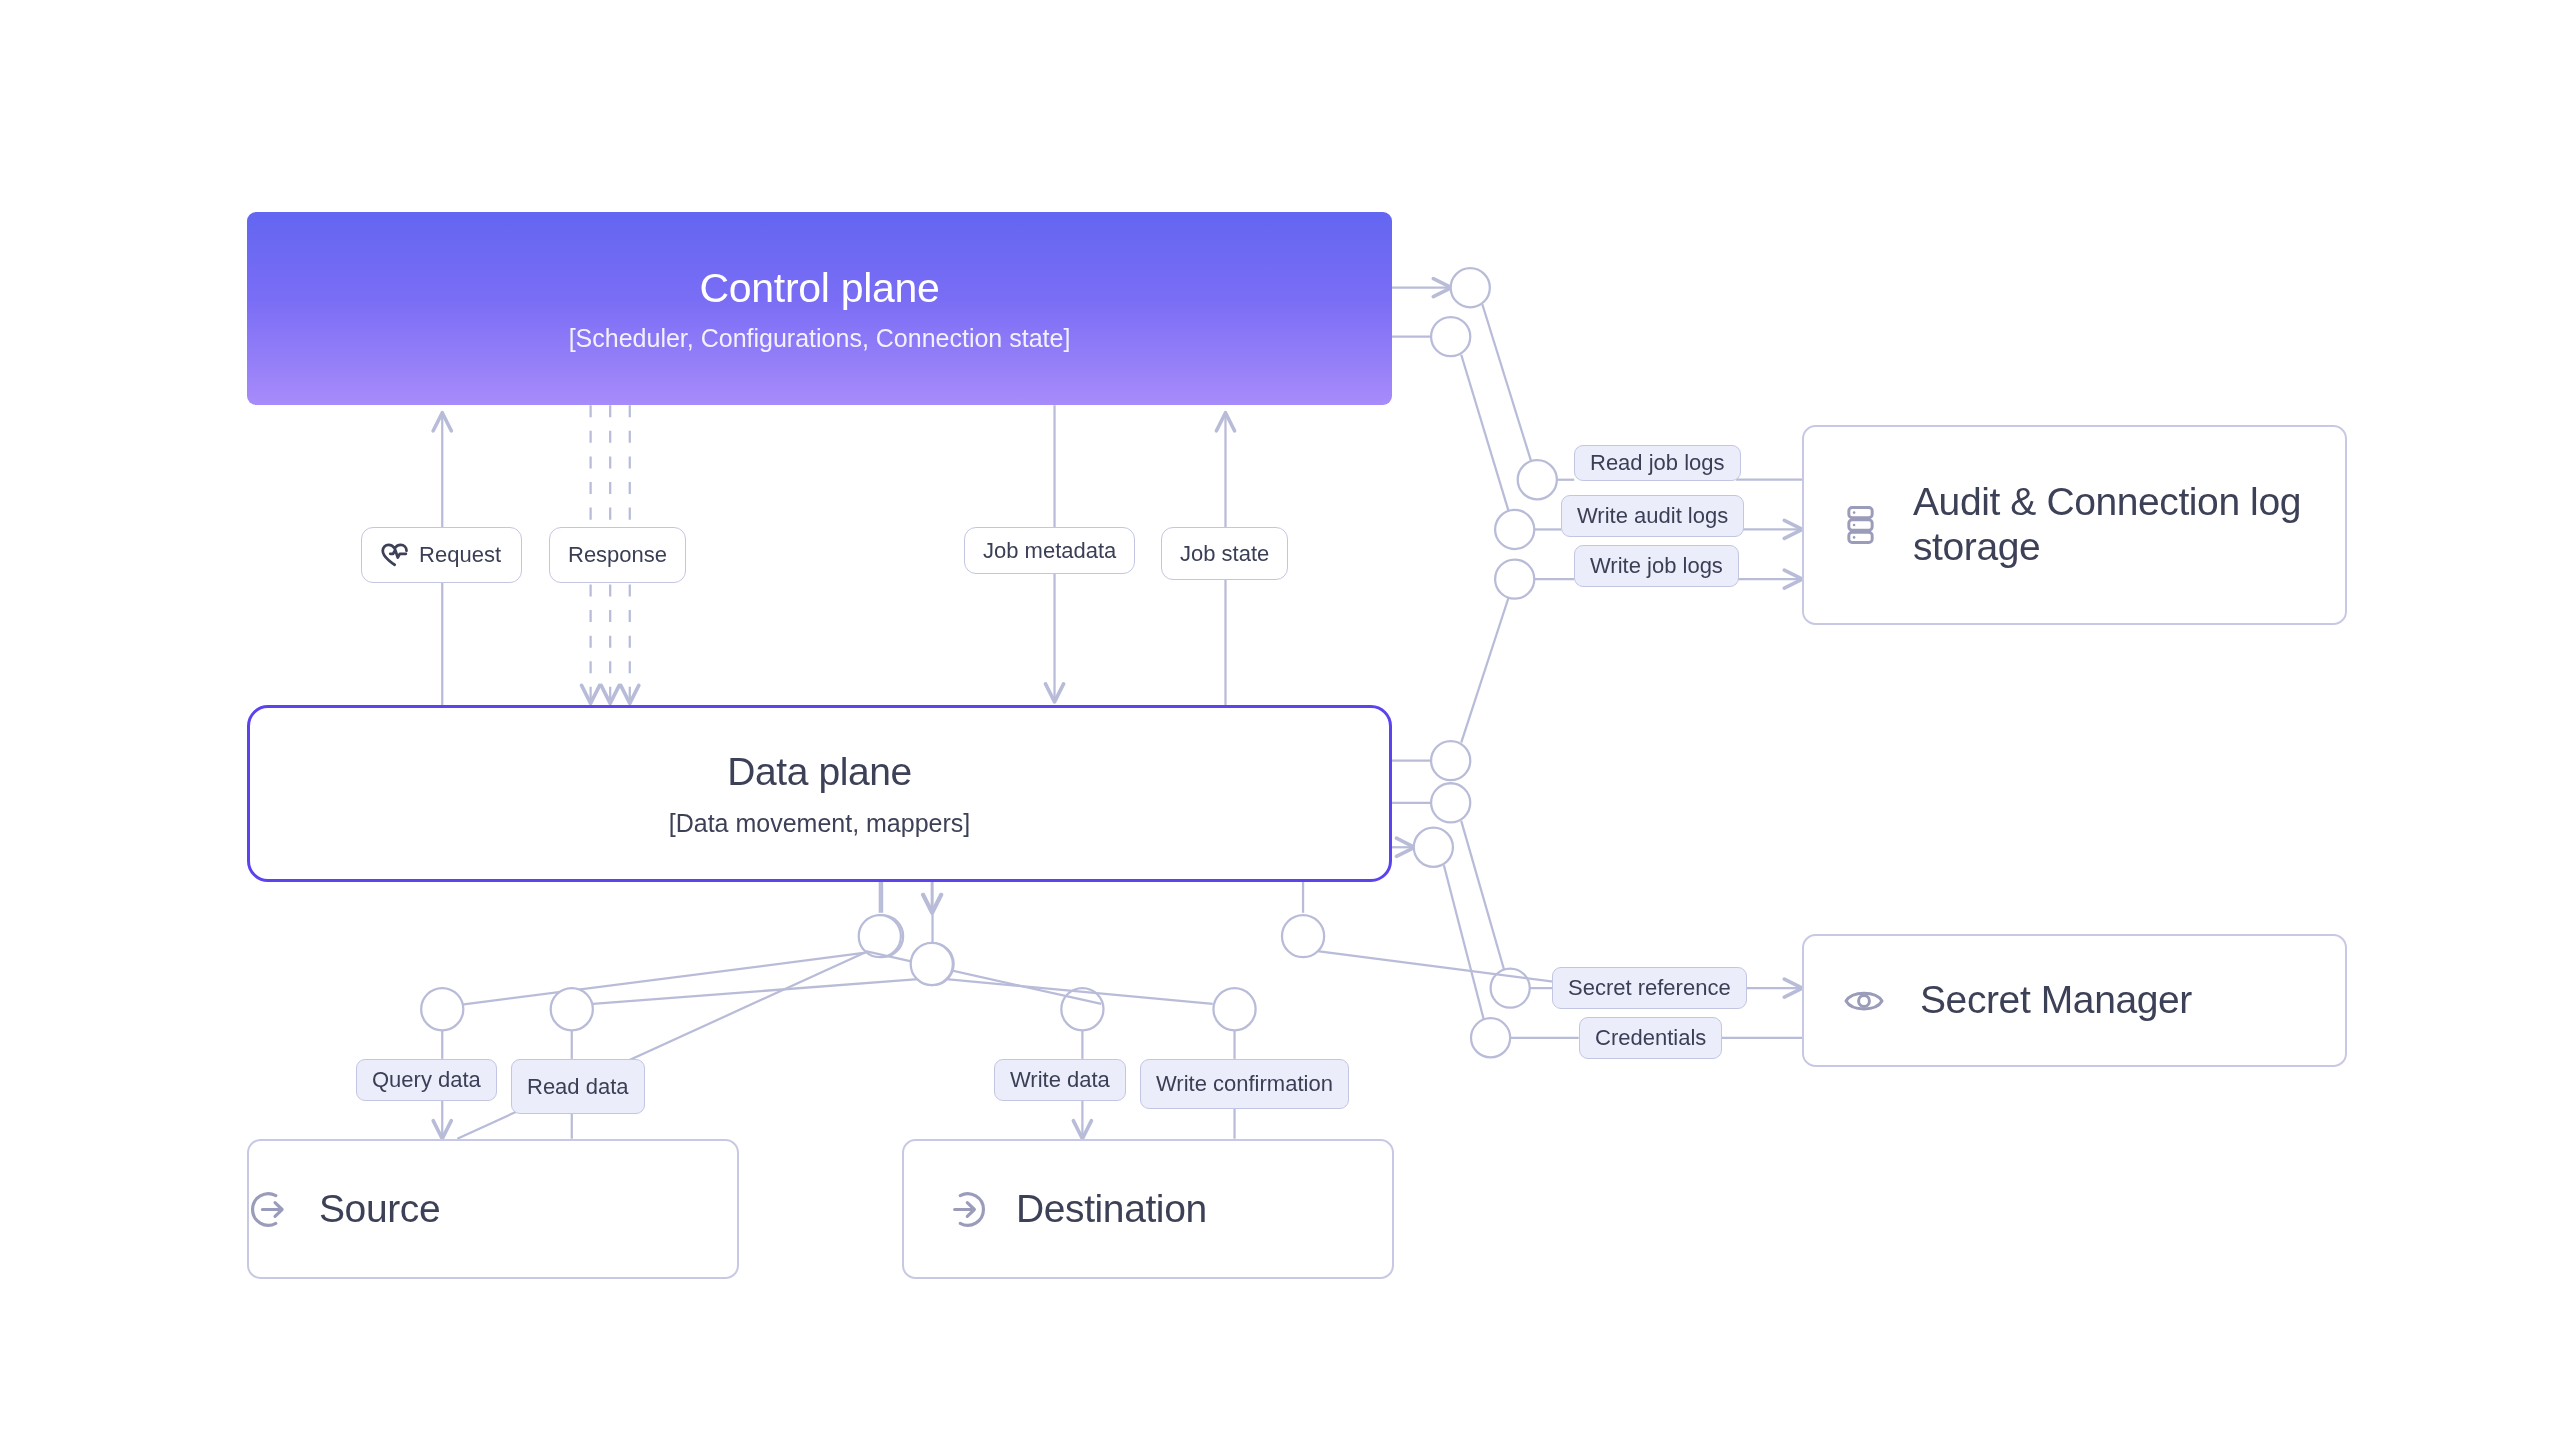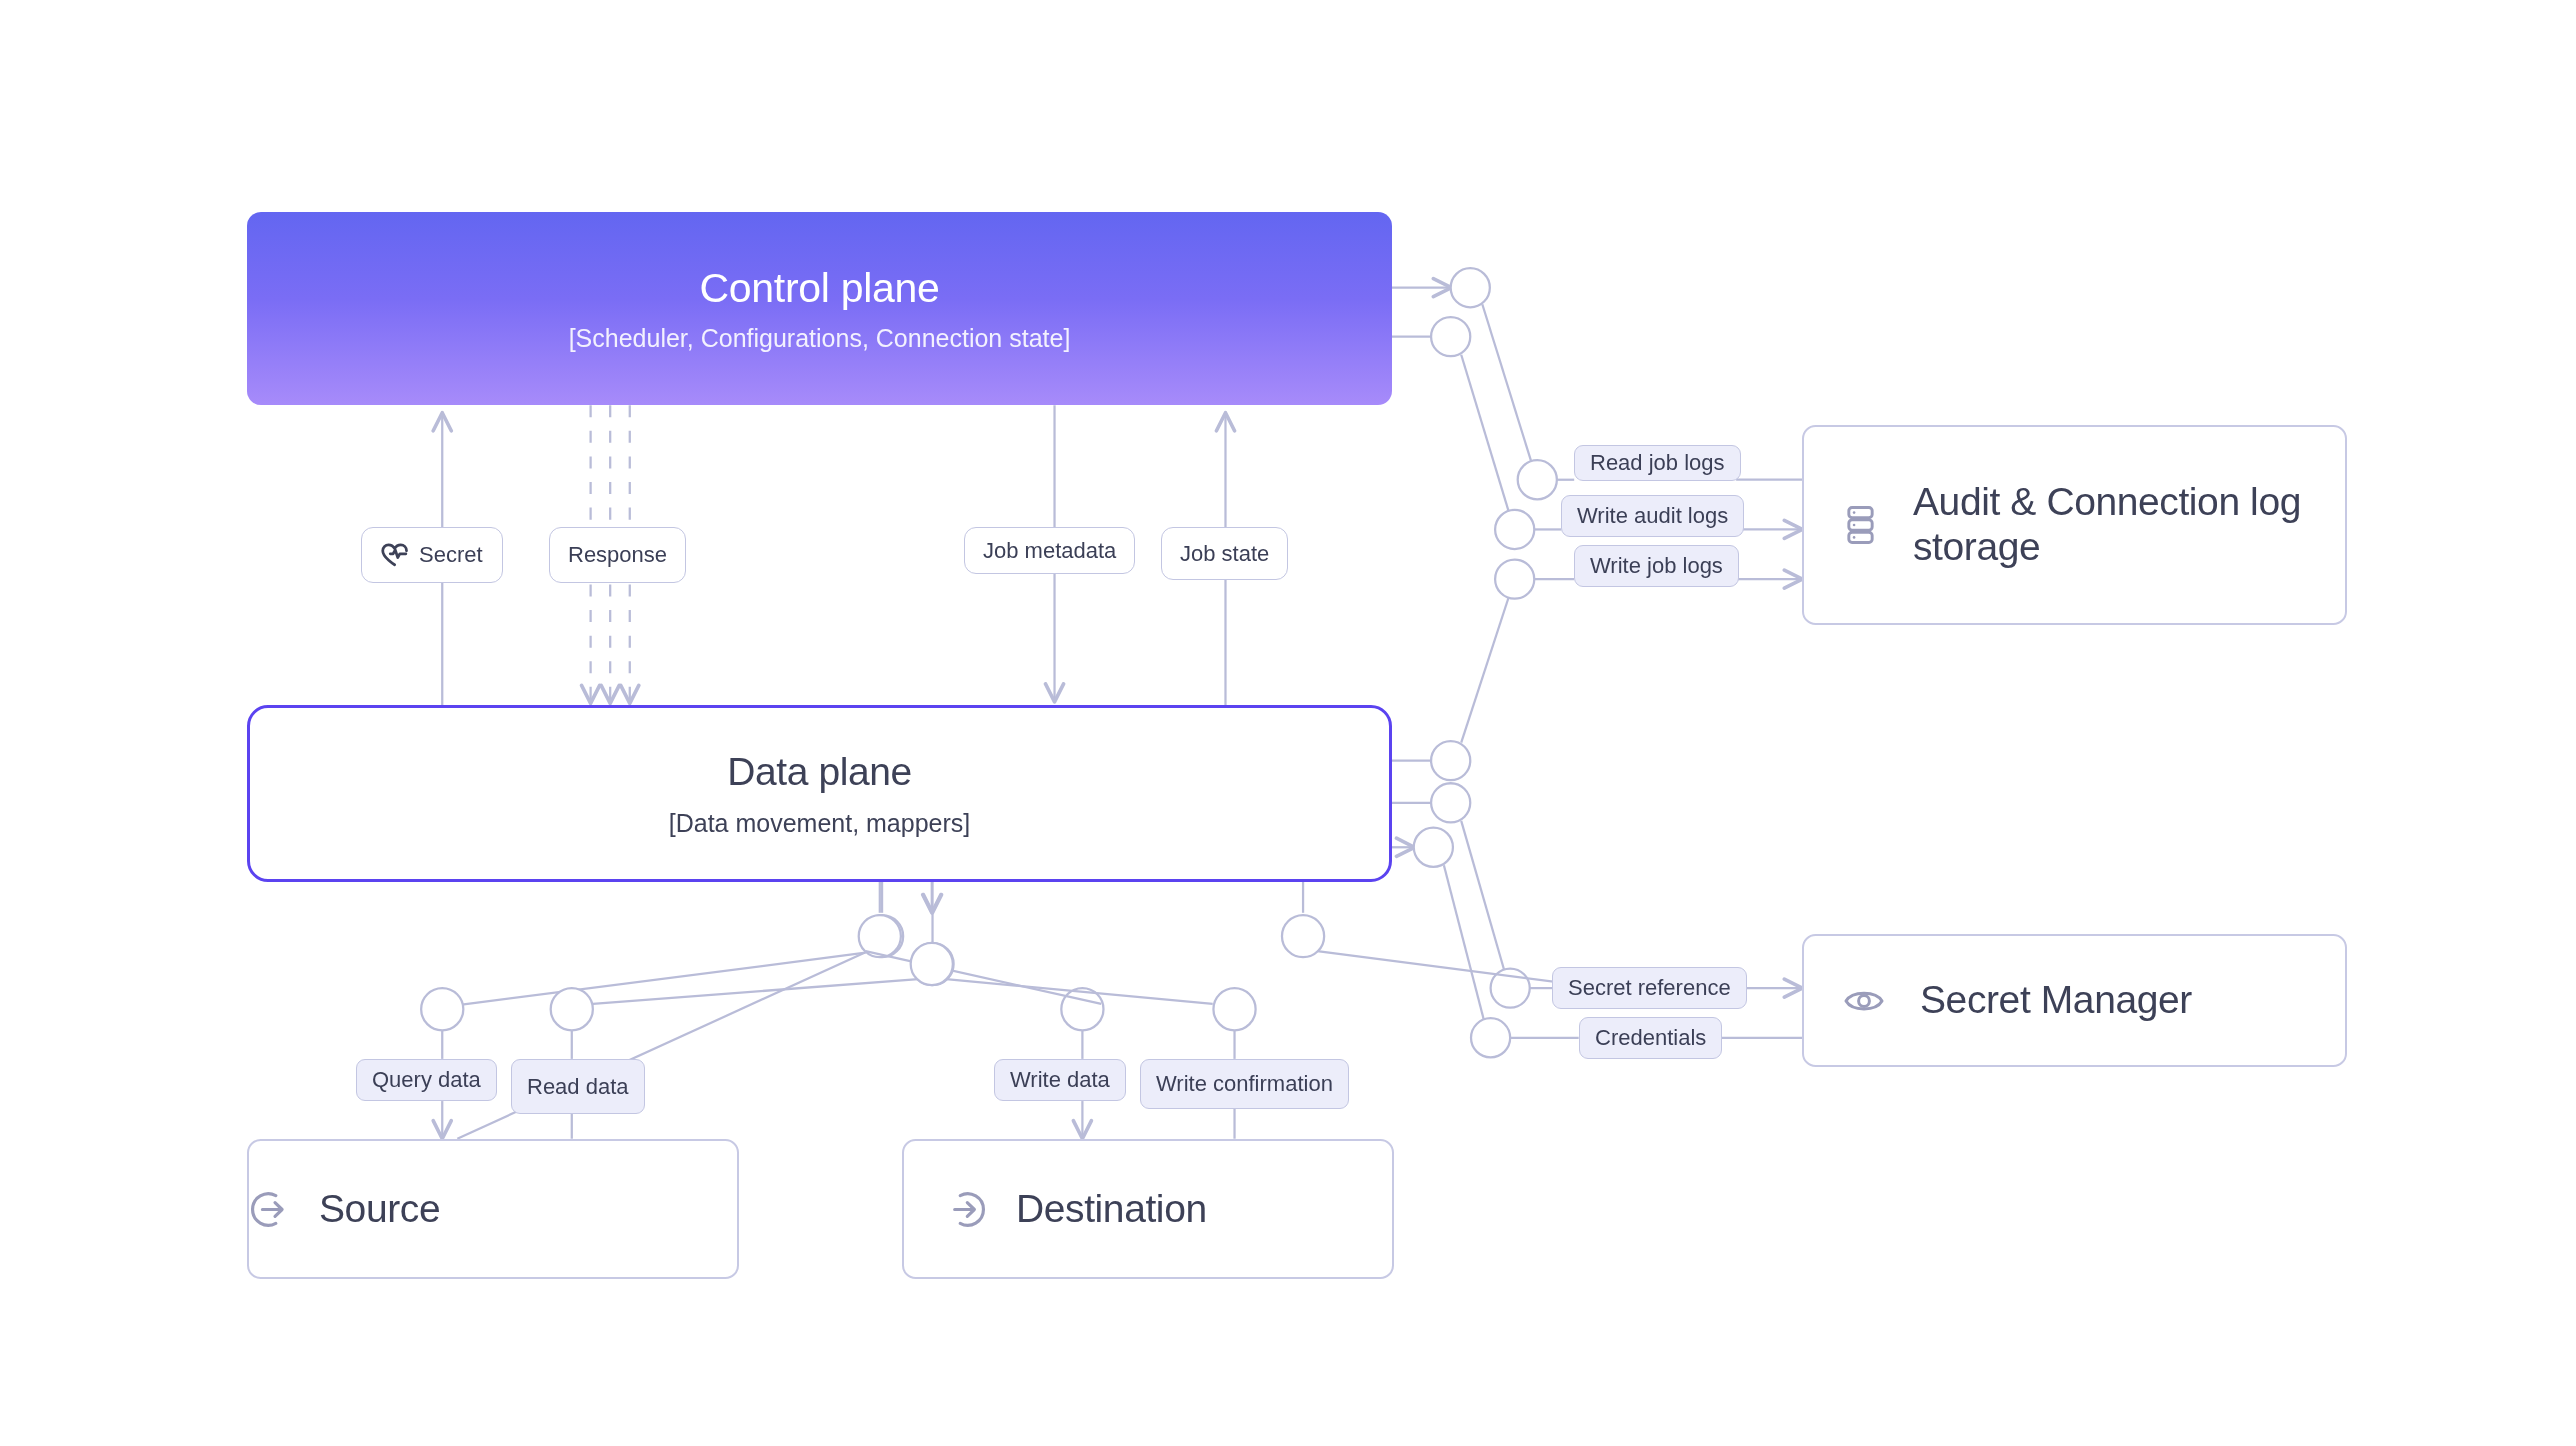--- a/index.html
+++ b/index.html
@@ -33,21 +33,21 @@
     color: #3d4157;
     letter-spacing: -0.4px;
     line-height: 1.15;
   }
   .node-icon { flex: none; display: flex; align-items: center; justify-content: center; }
 
   
   #control-plane {
     left: 247px; top: 212px; width: 1145px; height: 193px;
     border: none;
-    border-radius: 14px;
+    border-radius: 9px;
     background: linear-gradient(180deg, #6366f1 0%, #7a6df5 45%, #a78bfa 100%);
     flex-direction: column;
     justify-content: center;
     align-items: center;
     z-index: 6;
   }
   #control-plane .cp-title {
     font-size: 41px; color: #ffffff; font-weight: 400; letter-spacing: -0.3px;
   }
   #control-plane .cp-sub {
@@ -272,21 +272,21 @@
     <span class="node-title">Destination</span>
   </div>
 
   <div class="pill white" id="pill-request">
     <span class="pill-ico">
       <svg width="30" height="25.6" viewBox="0 0 24 20">
         <path class="ico-dark" d="M12.5,18 C12.5,18 3,12.2 3,6.8 C3,3.9 5.2,2 7.6,2 C9.5,2 11.4,3.1 12.5,5 C13.6,3.1 15.5,2 17.4,2 C19.8,2 22,3.9 22,6.8"></path>
         <path class="ico-dark" d="M9,9.2 L11.3,9.2 L13,6.2 L15,12.2 L16.6,9.2 L21.5,9.2"></path>
       </svg>
     </span>
-    <span>Secret</span>
+    <span>Request</span>
   </div>
 
   <div class="pill white" id="pill-response">
     <span>Response</span>
   </div>
 
   <div class="pill white" id="pill-jobmeta">
     <span>Job metadata</span>
   </div>
 

